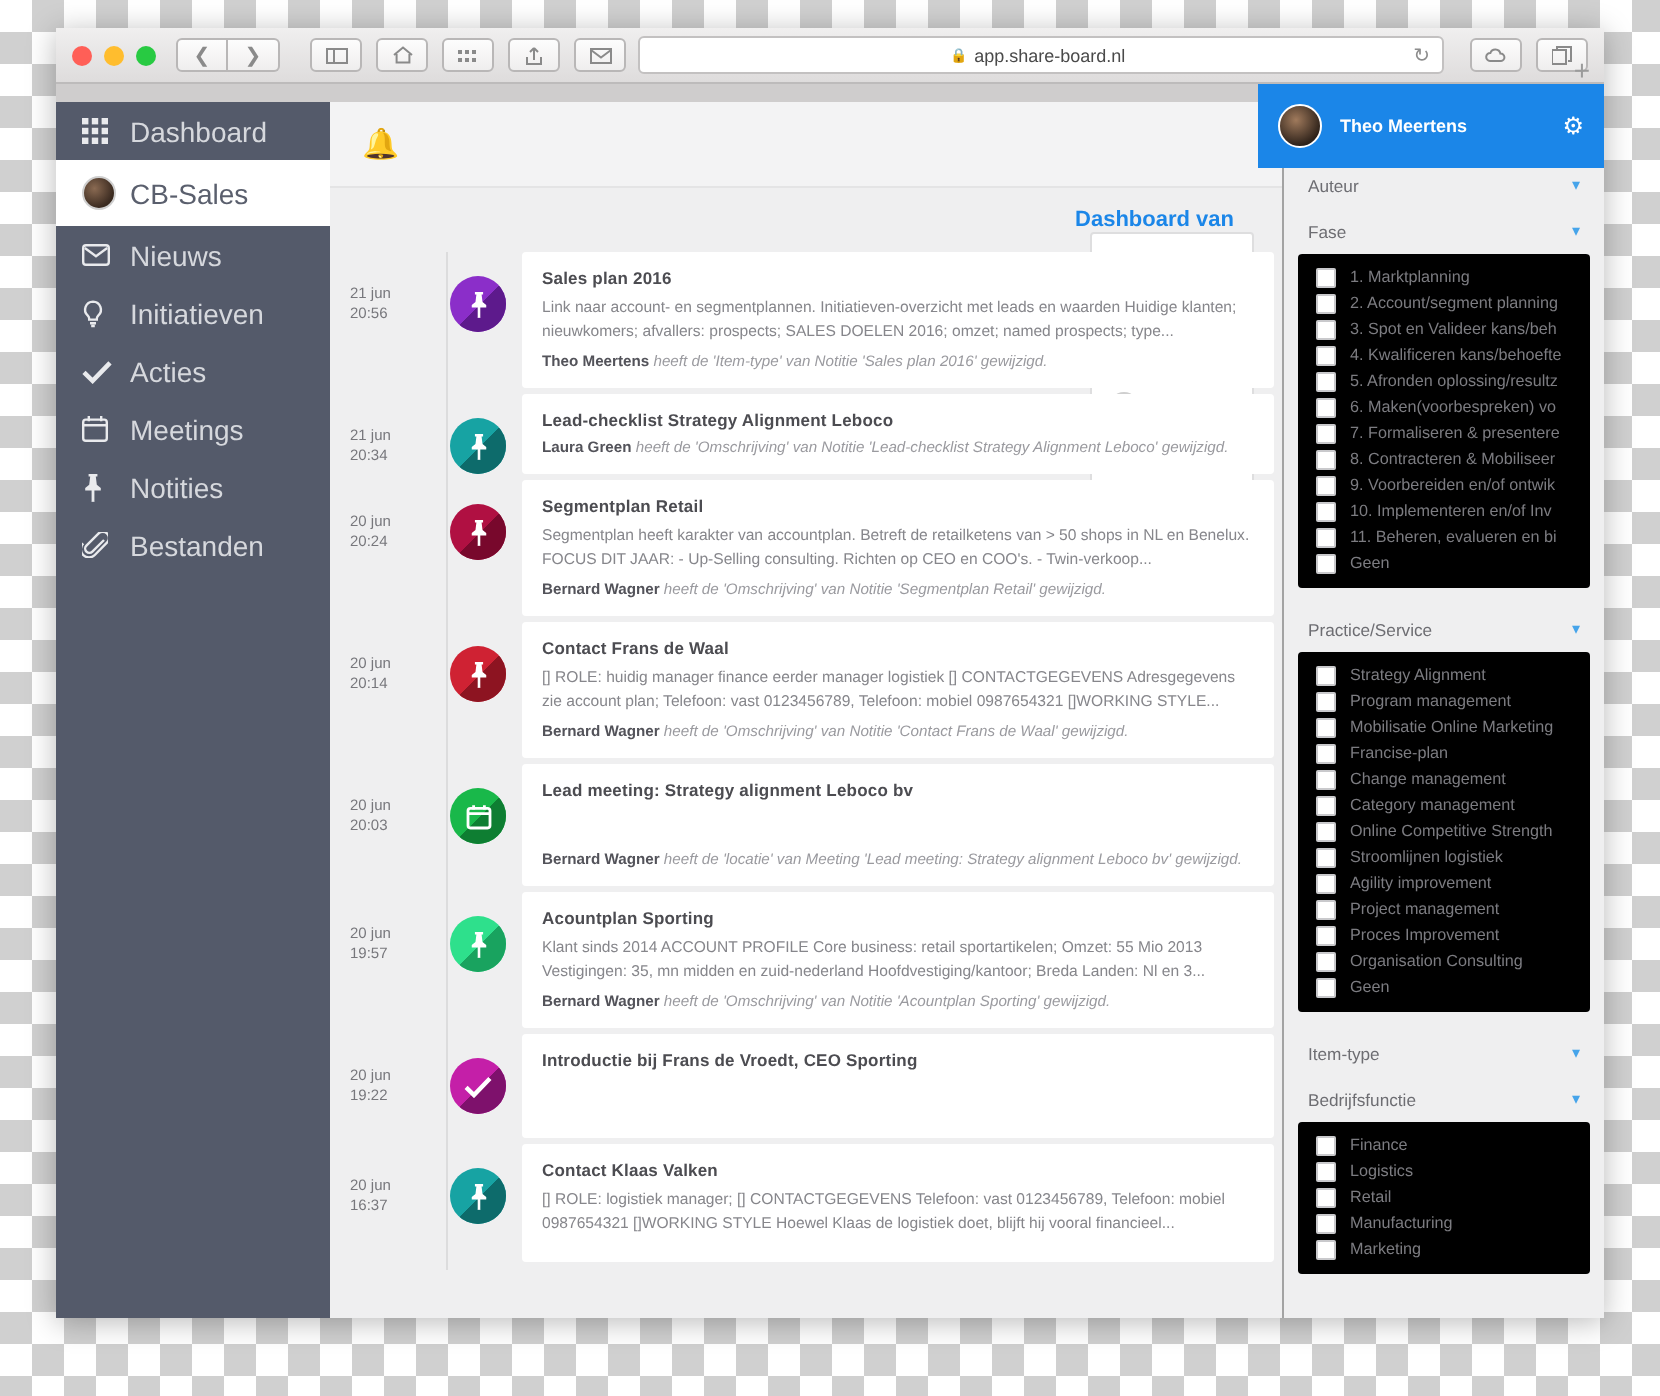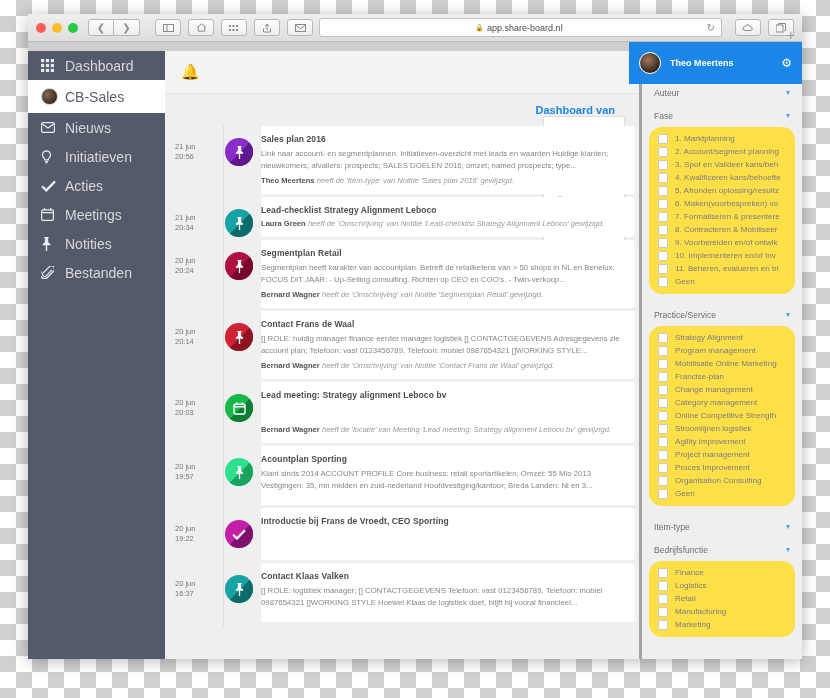--- a/index.html
+++ b/index.html
@@ -103,36 +103,36 @@
   .tline{position:absolute;left:48px;top:0;bottom:-4px;width:1px;background:#dcdcdd;}
   .time{width:42px;flex:0 0 42px;text-align:left;padding-top:16px;font-size:7.5px;color:#77777c;line-height:10px;}
   .iconwrap{width:44px;flex:0 0 44px;display:flex;justify-content:center;padding-top:12px;}
   .circ{
     width:28px;height:28px;border-radius:50%;position:relative;overflow:hidden;
     display:flex;align-items:center;justify-content:center;
   }
   .circ .shade{position:absolute;inset:0;}
   .circ .gl{position:relative;color:#fff;font-size:13px;line-height:1;}
   .card{
-    flex:1;background:#fff;border-radius:2px;padding:8px 12px 9px 0;box-sizing:border-box;
+    flex:1;background:#fff;border-radius:2px;padding:8px 12px 9px 10px;box-sizing:border-box;
     margin-right:4px;
   }
   .card .ttl{font-size:8.5px;font-weight:bold;color:#4c4c51;margin-bottom:4px;letter-spacing:.1px;}
   .card .body{font-size:7.8px;color:#86868b;line-height:11.5px;margin-bottom:5px;
     display:-webkit-box;-webkit-line-clamp:2;-webkit-box-orient:vertical;overflow:hidden;}
   .card .body.empty{min-height:11px;margin-bottom:10px;}
   .card .meta{font-size:7.6px;color:#9a9a9f;font-style:italic;}
   .card .meta b{font-style:normal;color:#53535a;font-weight:bold;}
   
-  .filters{width:160px;flex:0 0 160px;background:#efeff0;border-left:3px solid #a3a3a3;overflow:hidden;}
+  .filters{width:160px;flex:0 0 160px;background:#efeff0;border-left:1px solid #a3a3a3;overflow:hidden;}
   .fhead{height:30px;background:#e2e2e3;display:flex;align-items:center;padding-left:12px;
     font-size:9px;color:#6d6d72;}
   .fgroup{height:23px;display:flex;align-items:center;padding:0 12px;font-size:8.6px;color:#6d6d72;}
   .fgroup .chev{margin-left:auto;color:#46a4ea;font-size:8px;}
-  .fbox{background:#fde047;border-radius:13px;margin:0 7px 9px 7px;padding:5px 0 6px 0;}
+  .fbox{background:#000000;border-radius:2px;margin:0 7px 9px 7px;padding:5px 0 6px 0;}
   .fitem{display:flex;align-items:center;padding:1.5px 0 1.5px 9px;font-size:8.1px;color:#7c7c81;
     white-space:nowrap;overflow:hidden;}
   .cb{width:8px;height:8px;border:1px solid #c9c9cc;background:#fff;margin-right:7px;flex:0 0 8px;border-radius:1px;}
   
   .userbar{
     position:absolute;right:0;top:28px;width:173px;height:42px;background:#1b86e8;
     display:flex;align-items:center;padding:0 10px;box-sizing:border-box;z-index:5;
   }
   .userbar .ua{
     width:22px;height:22px;border-radius:50%;margin-right:9px;
@@ -444,20 +444,21 @@
                 <div class="gl">
                   <svg width="11" height="13" viewBox="0 0 11 14" fill="#fff">
                     <path d="M3.3 0h4.4v1.3H6.9l.5 4.1 2 1.6v1.3H6.2V14l-.7-.1-.7.1V8.3H1.6V7l2-1.6.5-4.1H3.3z"></path>
                   </svg>
                 </div>
               </div>
             </div>
             <div class="card">
               <div class="ttl">Acountplan Sporting</div>
               <div class="body">Klant sinds 2014 ACCOUNT PROFILE Core business: retail sportartikelen; Omzet: 55 Mio 2013 Vestigingen: 35, mn midden en zuid-nederland Hoofdvestiging/kantoor; Breda Landen: Nl en 3...</div>
+              <div class="meta"><b>Bernard Wagner</b> <span>heeft de 'Omschrijving' van Notitie 'Acountplan Sporting' gewijzigd.</span></div>
             </div>
           </div>
           <div class="feedrow">
             <div class="tline"></div>
             <div class="time">
               <div>20 jun</div>
               <div>19:22</div>
             </div>
             <div class="iconwrap">
               <div class="circ" style="background:#c41fa8">

